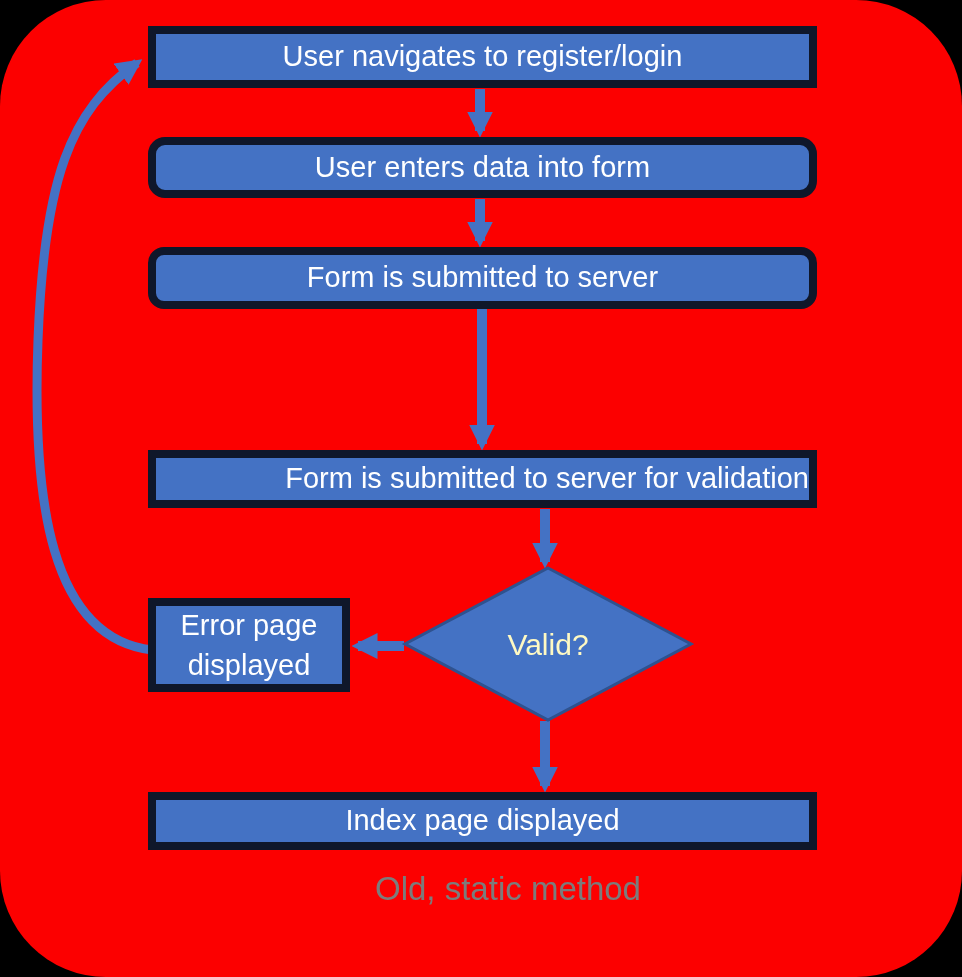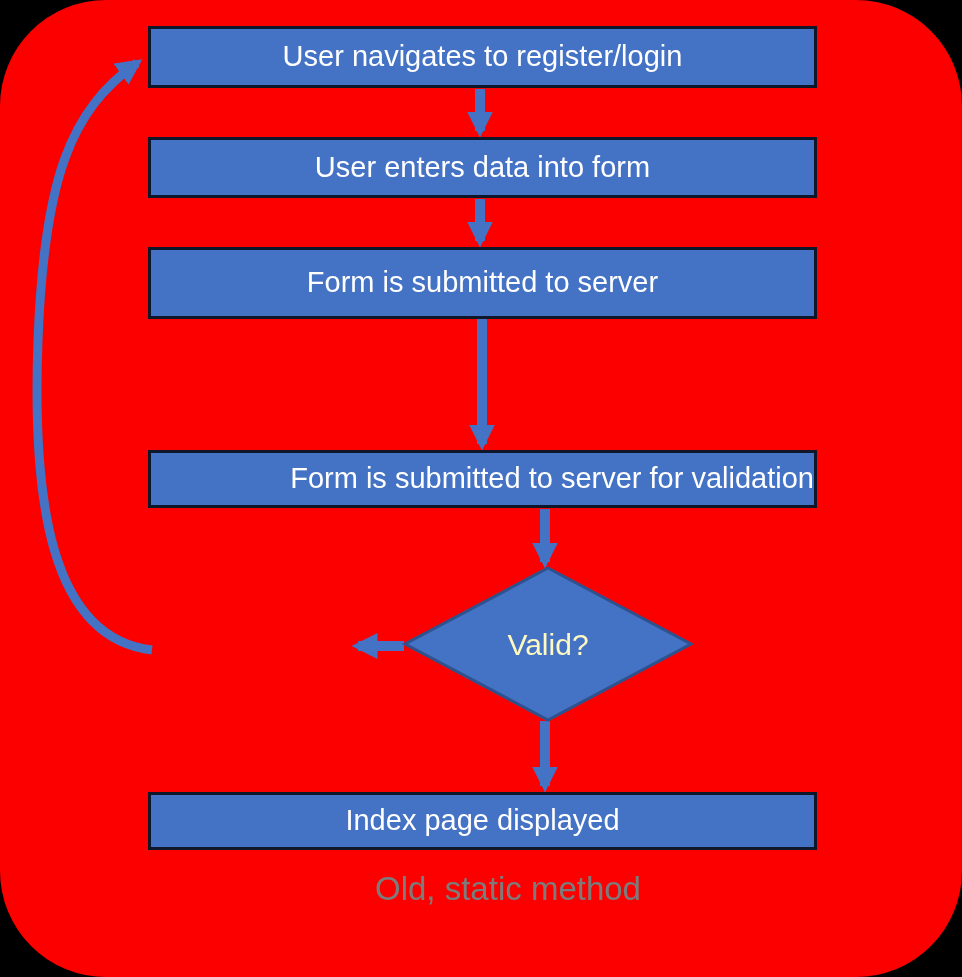--- a/index.html
+++ b/index.html
@@ -12,33 +12,33 @@
   .canvas {
     position: absolute; left: 0; top: 0;
     width: 962px; height: 977px;
     background: #FC0000;
     border-radius: 106px;
   }
   .node {
     position: absolute;
     box-sizing: border-box;
     background: #4472C4;
-    border: 3px solid #0f172a;
+    border: 8px solid #0f172a;
     color: #FFFFFF;
     display: flex;
     align-items: center;
     justify-content: center;
     text-align: center;
     font-size: 29px;
     line-height: 1.3;
   }
   .proc { left: 148px; width: 669px; }
   #node-navigate { top: 26px;  height: 62px; }
-  #node-enter    { top: 137px; height: 61px; }
-  #node-submit   { top: 247px; height: 72px; }
+  #node-enter    { top: 137px; height: 61px; border-radius: 17px; }
+  #node-submit   { top: 247px; height: 62px; border-radius: 16px; }
   #node-validate { top: 450px; height: 58px; justify-content: flex-end; }
   #node-index    { top: 792px; height: 58px; text-align: right; }
   #node-error {
     left: 148px; top: 598px; width: 202px; height: 94px;
     line-height: 40px; padding: 0 6px;
   }
   .diamond-label {
     position: absolute;
     left: 448px; top: 626px; width: 200px; height: 38px;
     color: #fef9c3; font-size: 30px;
@@ -92,20 +92,23 @@
   </div>
 
   <div class="node proc" id="node-submit">
     <span>Form is submitted to server</span>
   </div>
 
   <div class="node proc" id="node-validate">
     <span>Form is submitted to server for validation</span>
   </div>
 
+  <div class="node" id="node-error">
+    <span>Error page displayed</span>
+  </div>
 
   <div class="node proc" id="node-index">
     <span>Index page displayed</span>
   </div>
 
   <div class="diamond-label">Valid?</div>
 
   <div class="caption">Old, static method</div>
 
 </div>

